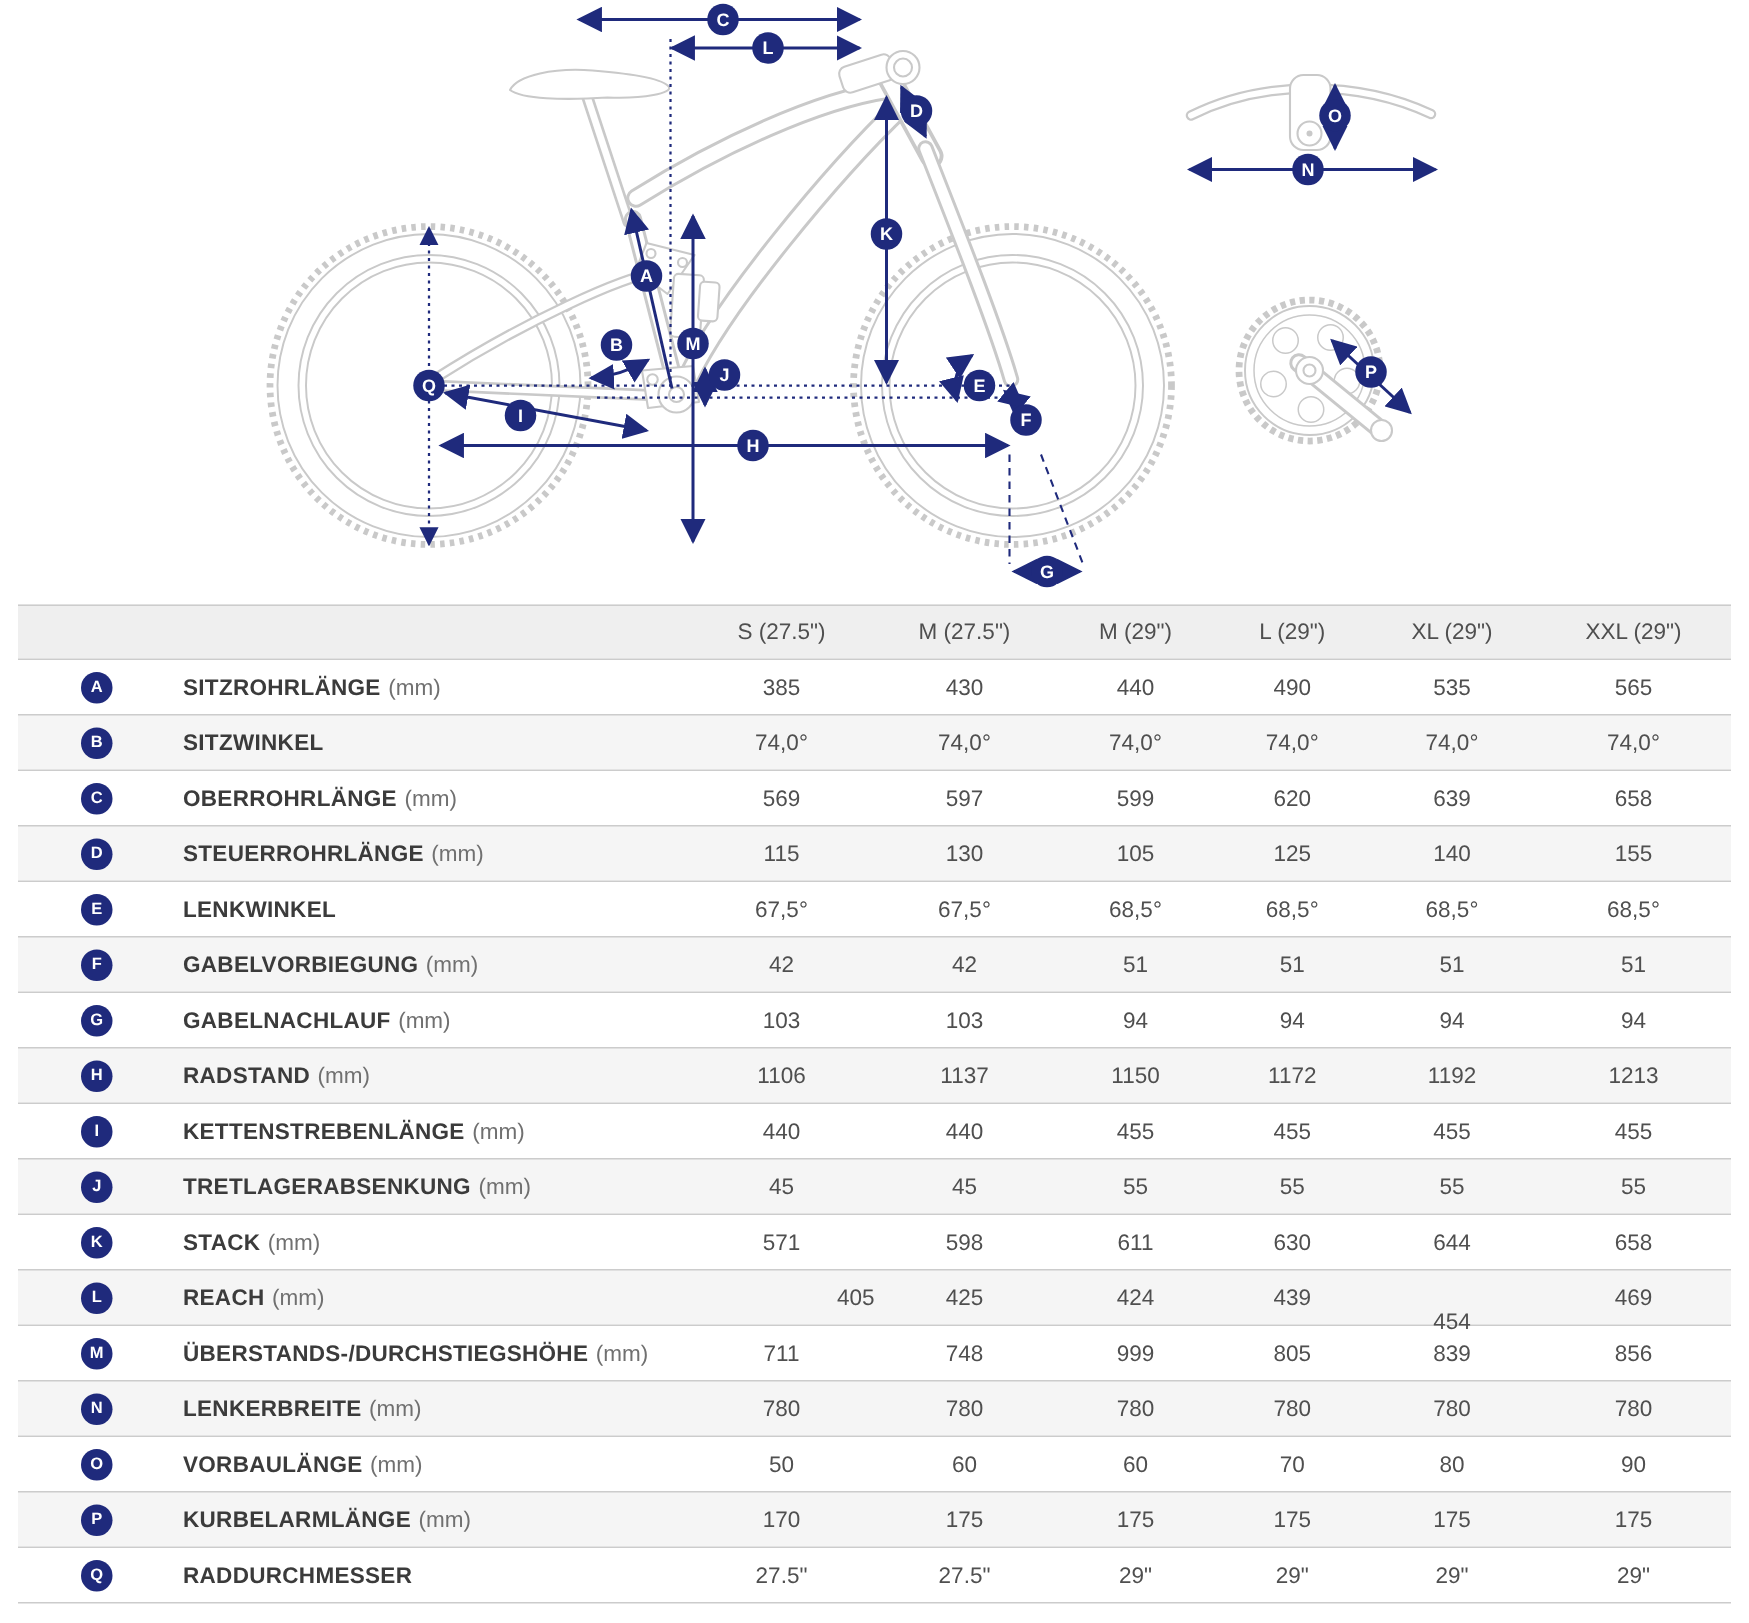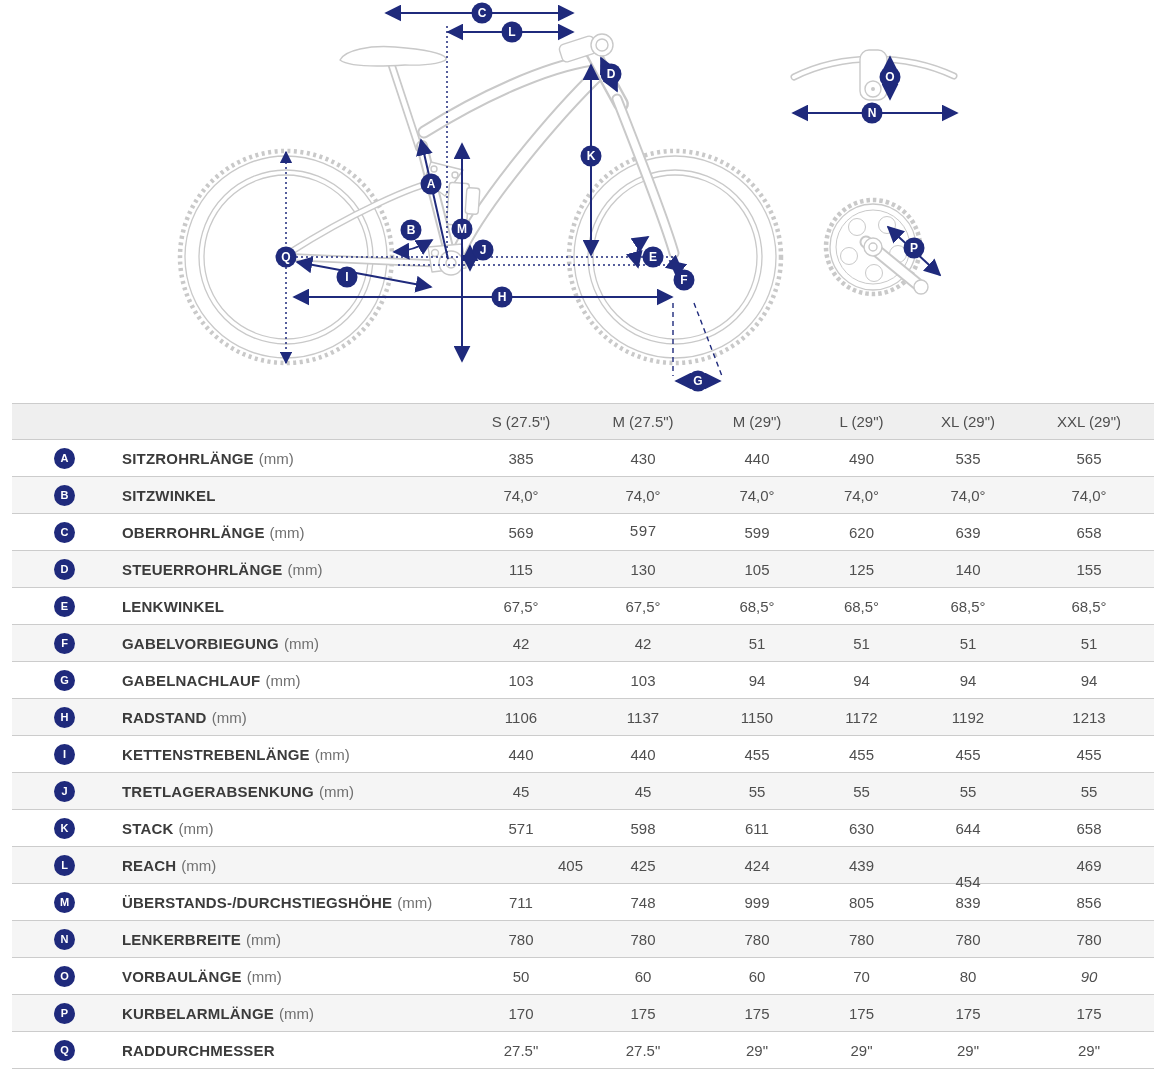--- a/index.html
+++ b/index.html
@@ -269,21 +269,21 @@
         <div class="g-val" style="width: 101px;">74,0°</div>
         <div class="g-val" style="width: 112px;">74,0°</div>
         <div class="g-val" style="width: 130px;">74,0°</div>
       </div>
       <div class="g-row">
         <div class="g-labelcell">
           <span class="badge">C</span>
           <span class="g-label">OBERROHRLÄNGE<span class="g-unit">(mm)</span></span>
         </div>
         <div class="g-val" style="width: 124px;">569</div>
-        <div class="g-val" style="width: 120px; font-family: Liberation Mono, monospace;">597</div>
+        <div class="g-val" style="width: 120px;">597</div>
         <div class="g-val" style="width: 108px;">599</div>
         <div class="g-val" style="width: 101px;">620</div>
         <div class="g-val" style="width: 112px;">639</div>
         <div class="g-val" style="width: 130px;">658</div>
       </div>
       <div class="g-row alt">
         <div class="g-labelcell">
           <span class="badge">D</span>
           <span class="g-label">STEUERROHRLÄNGE<span class="g-unit">(mm)</span></span>
         </div>
@@ -417,21 +417,21 @@
       <div class="g-row">
         <div class="g-labelcell">
           <span class="badge">O</span>
           <span class="g-label">VORBAULÄNGE<span class="g-unit">(mm)</span></span>
         </div>
         <div class="g-val" style="width: 124px;">50</div>
         <div class="g-val" style="width: 120px;">60</div>
         <div class="g-val" style="width: 108px;">60</div>
         <div class="g-val" style="width: 101px;">70</div>
         <div class="g-val" style="width: 112px;">80</div>
-        <div class="g-val" style="width: 130px; font-style: italic;">90</div>
+        <div class="g-val" style="width: 130px;">90</div>
       </div>
       <div class="g-row alt">
         <div class="g-labelcell">
           <span class="badge">P</span>
           <span class="g-label">KURBELARMLÄNGE<span class="g-unit">(mm)</span></span>
         </div>
         <div class="g-val" style="width: 124px;">170</div>
         <div class="g-val" style="width: 120px;">175</div>
         <div class="g-val" style="width: 108px;">175</div>
         <div class="g-val" style="width: 101px;">175</div>

